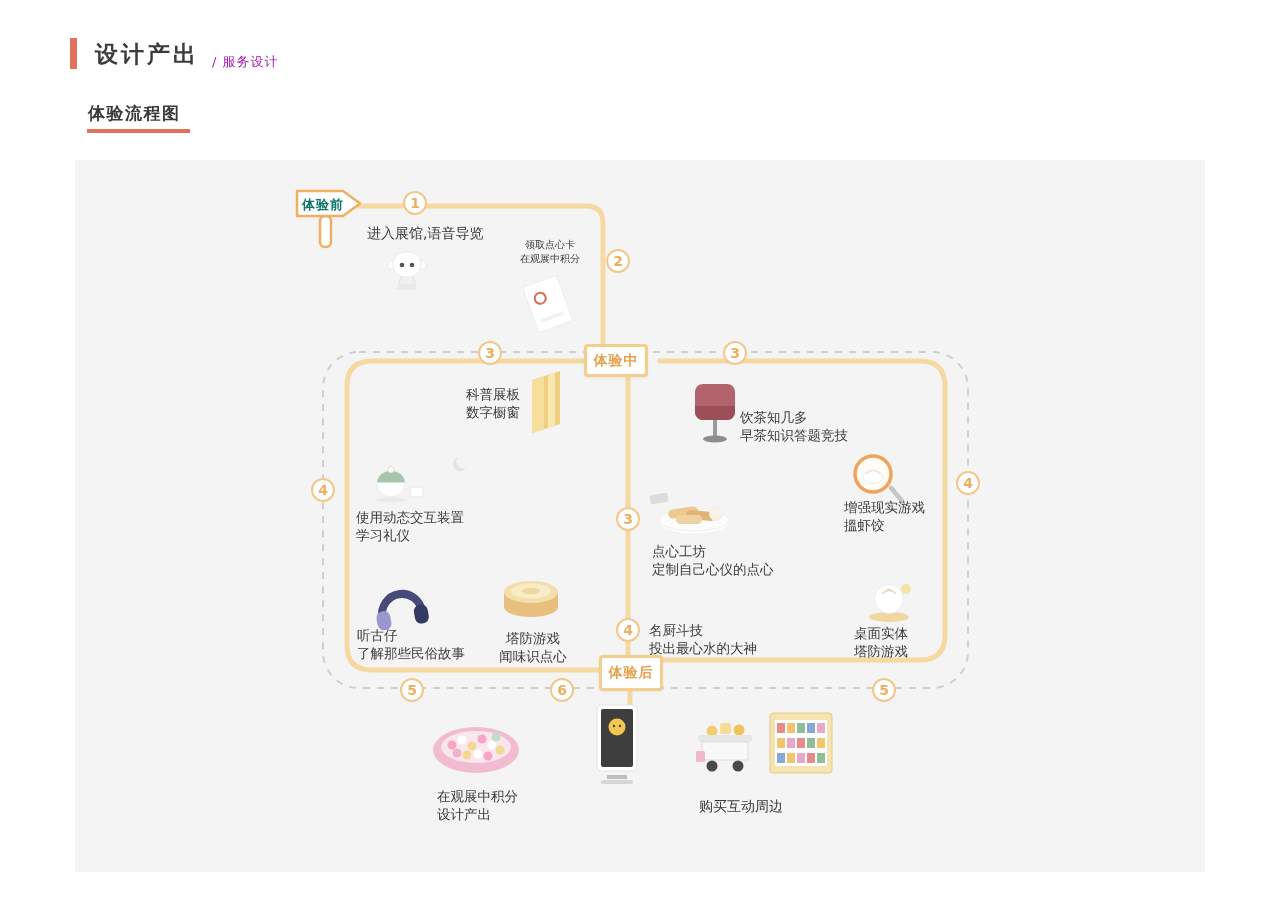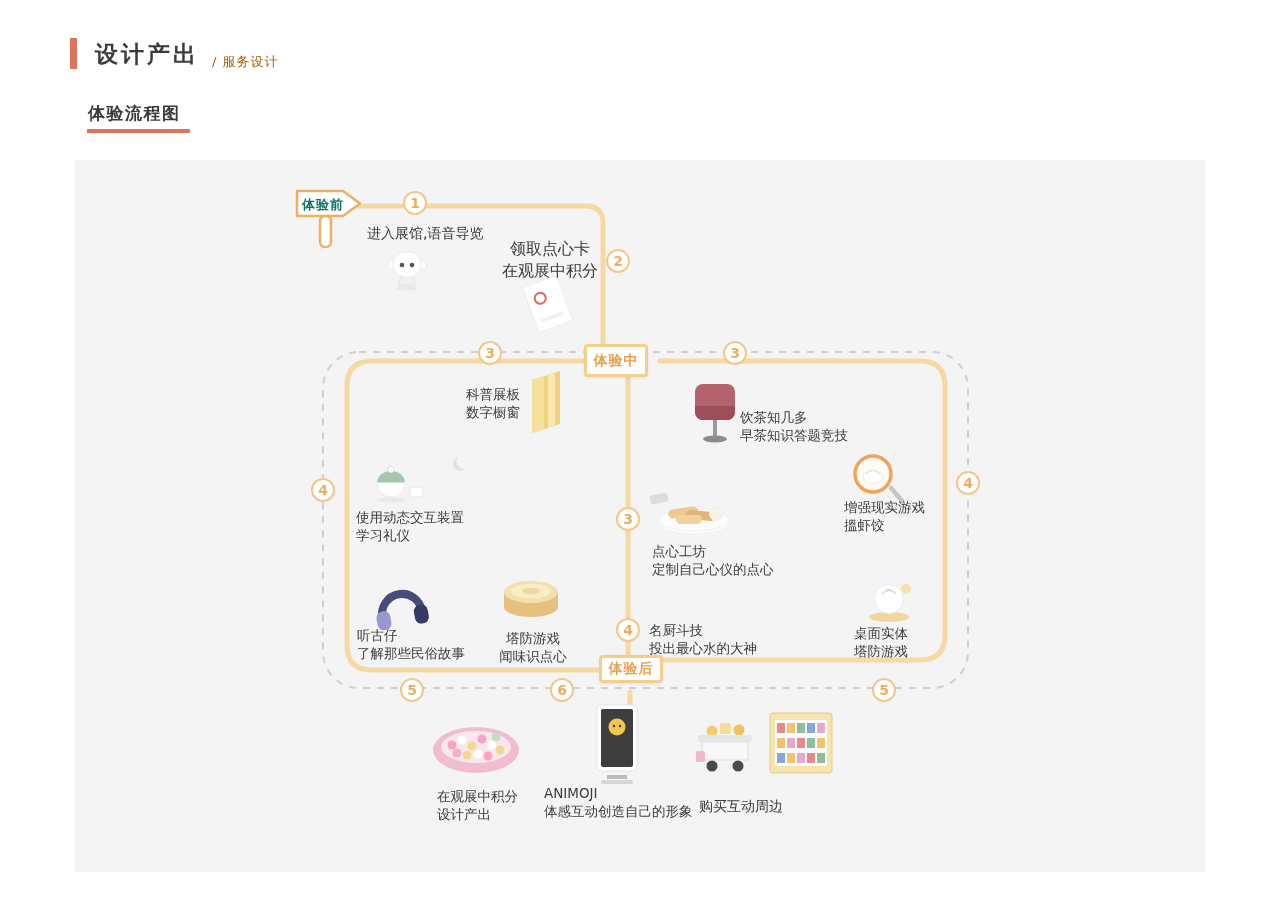--- a/index.html
+++ b/index.html
@@ -3,21 +3,21 @@
 <meta charset="utf-8">
 <style>
   *{margin:0;padding:0;box-sizing:border-box}
   html,body{background:#fff}
   .page{position:relative;width:1280px;height:905px;background:#fff;overflow:hidden;
         font-family:"DejaVu Sans","Liberation Sans",sans-serif;color:#3a3a3a}
 
   
   .accent-bar{position:absolute;left:70px;top:38px;width:7px;height:31px;background:#E0735C}
   .doc-title{position:absolute;left:95px;top:39px;font-size:23px;font-weight:600;letter-spacing:3px;color:#3b3b3b}
-  .doc-subtitle{position:absolute;left:212px;top:53px;font-size:13px;color:#a16207;letter-spacing:1px}
+  .doc-subtitle{position:absolute;left:212px;top:53px;font-size:13px;color:#a21caf;letter-spacing:1px}
   .section-title{position:absolute;left:88px;top:102px;font-size:17px;font-weight:700;letter-spacing:1.5px}
   .section-underline{position:absolute;left:87px;top:129px;width:103px;height:3.5px;background:#E0735C}
   .pageno{position:absolute;left:1188px;top:852px;font-size:11px;color:#9a9a9a;letter-spacing:3px}
 
   
   .panel{position:absolute;left:75px;top:160px;width:1130px;height:712px;background:#F4F4F4}
   .flow-svg{position:absolute;left:0;top:0;width:1280px;height:905px;pointer-events:none}
 
   
   .ncircle{position:absolute;width:24px;height:24px;border-radius:50%;background:#fff;
@@ -28,29 +28,29 @@
   .c4a{left:311px;top:478px}.c4b{left:956px;top:471px}
   .c3c{left:616px;top:507px}.c4c{left:616px;top:618px}
   .c5a{left:400px;top:678px}.c6{left:550px;top:678px}.c5b{left:872px;top:678px}
 
   
   .stage{position:absolute;background:#fff;border:3px solid #F3CE8D;border-radius:4px;
          color:#E8A04F;font-weight:700;font-size:14px;letter-spacing:1px;
          display:flex;align-items:center;justify-content:center;z-index:5;
          box-shadow:0 1px 3px rgba(0,0,0,.06)}
   .stage-during{left:584px;top:344px;width:64px;height:33px}
-  .stage-after{left:599px;top:655px;width:64px;height:28px}
+  .stage-after{left:599px;top:655px;width:64px;height:36px}
   .stage-before-text{position:absolute;left:299px;top:196px;width:48px;text-align:center;
          color:#0f766e;font-weight:700;font-size:13px;letter-spacing:1px;z-index:5}
 
   
   .lbl{position:absolute;font-size:13.5px;font-weight:400;line-height:1.35;color:#3a3a3a;
        white-space:nowrap;z-index:4}
   .lbl-enter{left:367px;top:224px;font-size:14px}
-  .lbl-card{left:494px;top:238px;width:112px;text-align:center;font-size:16px}
+  .lbl-card{left:494px;top:238px;width:112px;text-align:center;font-size:10px}
   .lbl-panel{left:466px;top:385px}
   .lbl-tea{left:740px;top:408px}
   .lbl-etiquette{left:356px;top:508px}
   .lbl-workshop{left:652px;top:542px}
   .lbl-ar{left:844px;top:498px}
   .lbl-chef{left:649px;top:621px}
   .lbl-stories{left:357px;top:626px}
   .lbl-smell{left:487px;top:629px;width:92px;text-align:center}
   .lbl-tower{left:854px;top:624px}
   .lbl-pool{left:437px;top:787px}
@@ -158,24 +158,20 @@
     <div>塔防游戏</div>
     <div>闻味识点心</div>
   </div>
   <div class="lbl lbl-tower">
     <div>桌面实体</div>
     <div>塔防游戏</div>
   </div>
   <div class="lbl lbl-pool">
     <div>在观展中积分</div>
     <div>设计产出</div>
-  </div>
-  <div class="lbl lbl-animoji">
-    <div>ANIMOJI</div>
-    <div>体感互动创造自己的形象</div>
   </div>
   <div class="lbl lbl-shop">
     <div>购买互动周边</div>
   </div>
 
   <div class="icon i-robot">
     <svg width="46" height="46" viewBox="0 0 46 46">
       <ellipse cx="23" cy="42" rx="11" ry="2.5" fill="#e9e9e9"></ellipse>
       <path d="M17 30 h12 l2.5 9 h-17 z" fill="#f0f0f0" stroke="#e2e2e2"></path>
       <circle cx="8" cy="19" r="4.5" fill="#fff" stroke="#e8e8e8"></circle>

